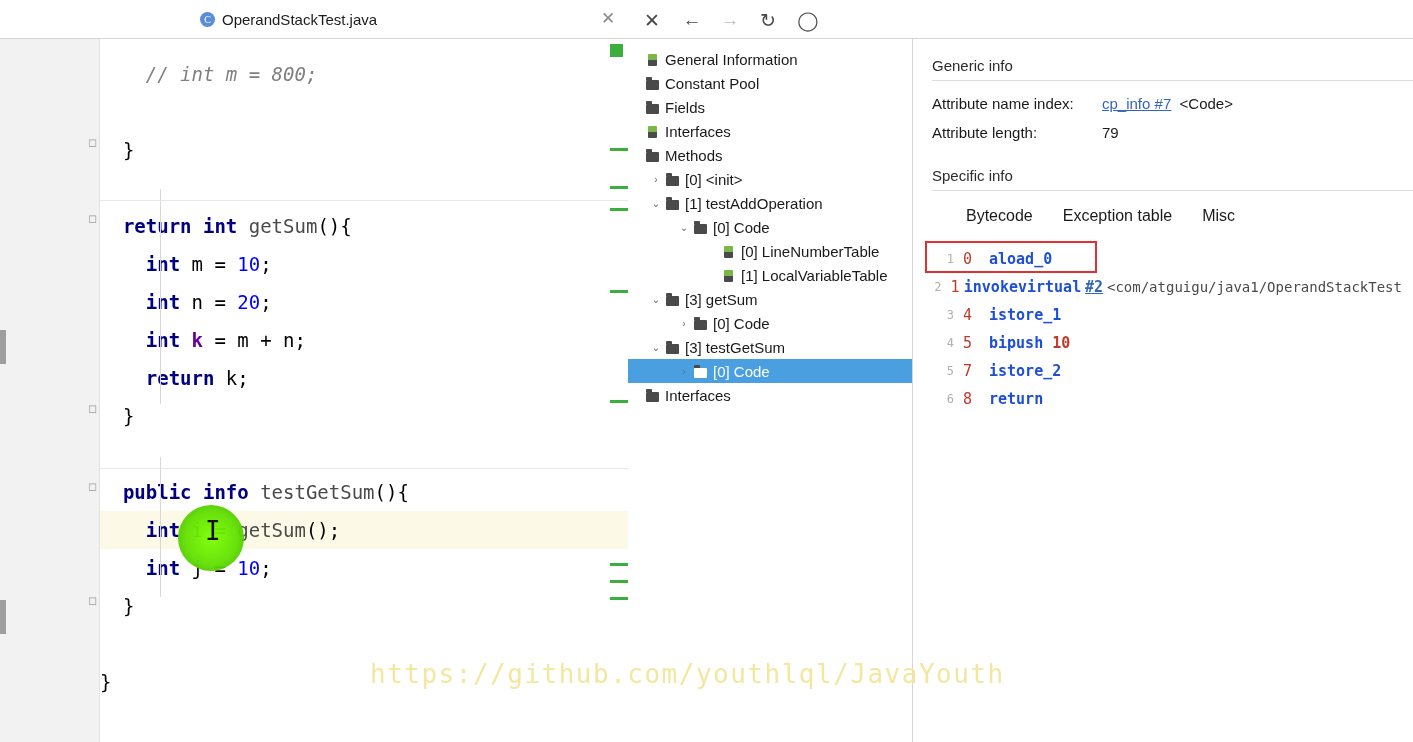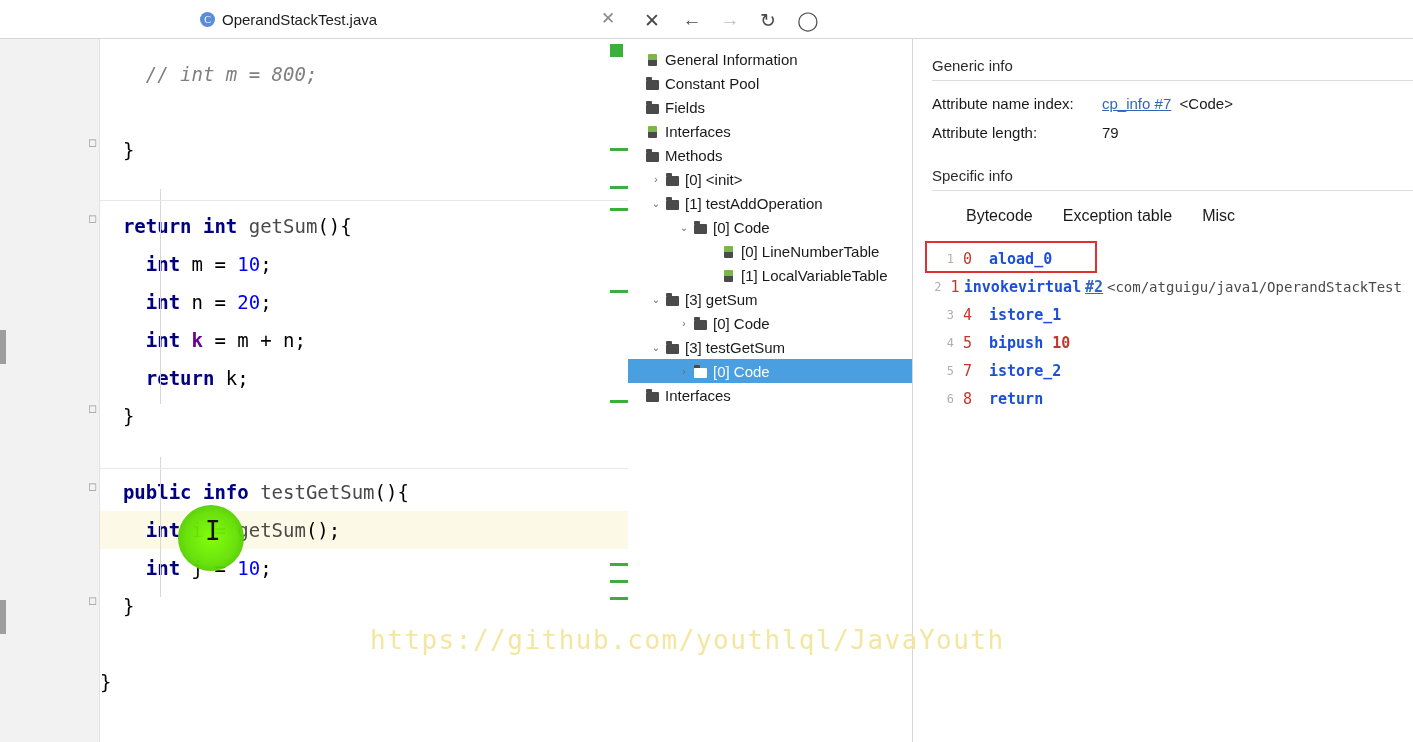--- a/index.html
+++ b/index.html
@@ -104,21 +104,21 @@
     background:radial-gradient(circle at 50% 50%, #7bff00 0%, #62e000 55%, #3cb000 100%);
     opacity:0.95;
   }
   .cursor-glyph {
     position:absolute; left:205px; top:518px;
     font-family:"DejaVu Sans Mono", monospace;
     font-size:26px; color:#111111; line-height:26px;
   }
 
   .watermark-github {
-    position:absolute; left:370px; top:625px;
+    position:absolute; left:370px; top:659px;
     font-family:"DejaVu Sans Mono", monospace;
     font-size:26px; letter-spacing:1.5px;
     color:#f3e7a0;
     white-space:nowrap;
     z-index:5;
     text-align:right;
   }
   .watermark-csdn {
     position:absolute; left:1125px; top:715px;
     font-family:"Liberation Sans", sans-serif;

